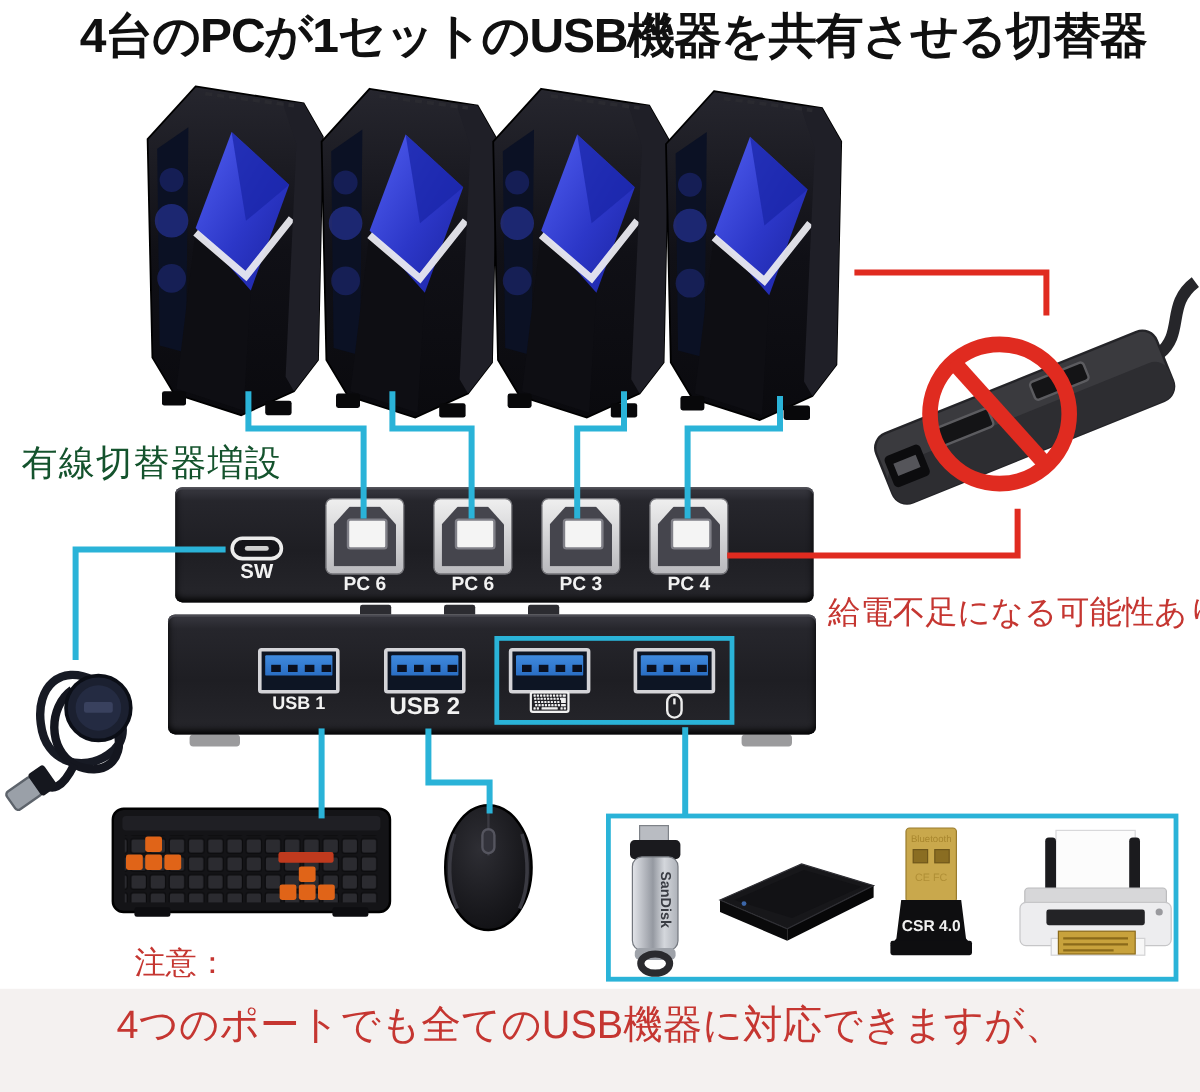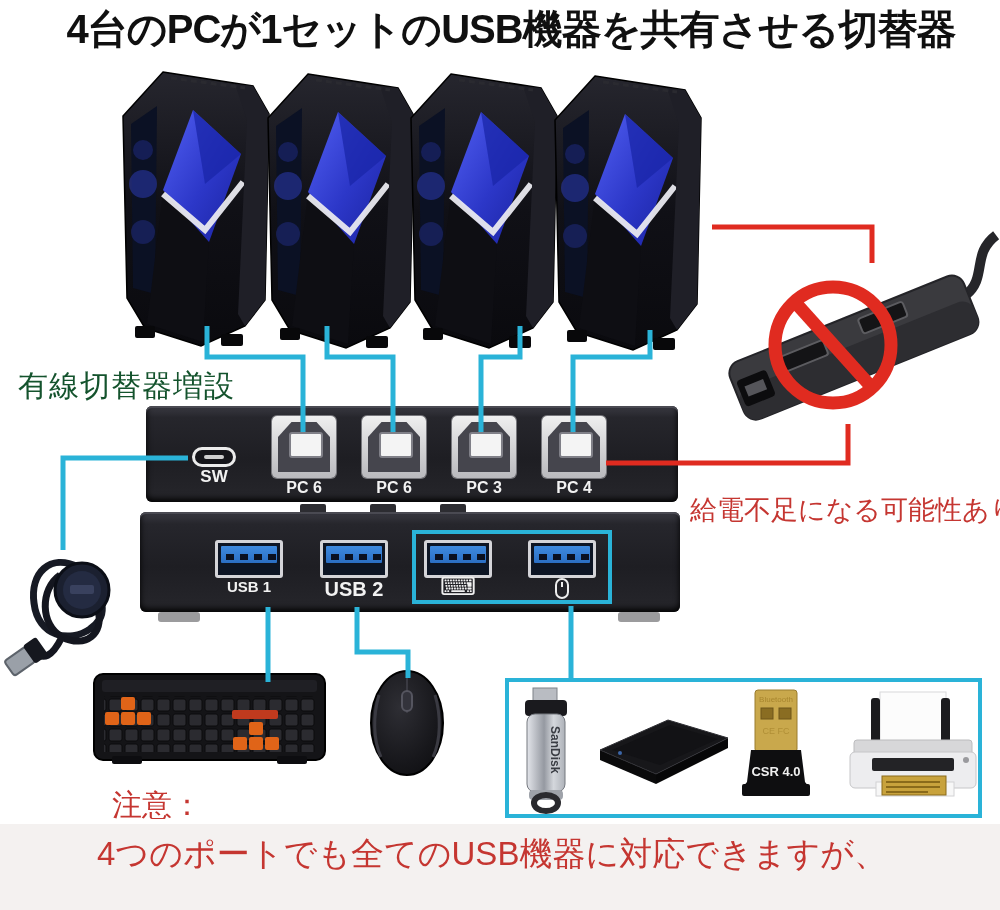--- a/index.html
+++ b/index.html
@@ -6,21 +6,21 @@
   body{font-family:"Liberation Sans",sans-serif;}
   #canvas{position:relative;width:1000px;height:910px;background:#fff;overflow:hidden;}
   .abs{position:absolute;}
   
   .title{left:11px;top:2px;width:1000px;text-align:center;font-size:40px;font-weight:700;
          color:#101010;letter-spacing:-1px;white-space:nowrap;}
   .expansion{left:18px;top:366px;font-size:30px;color:#14532d;letter-spacing:1px;}
   .red-text{color:var(--textred);white-space:nowrap;}
   .hub-label{left:872px;top:426px;font-size:31px;}
   .power-warning{left:690px;top:492px;font-size:27px;}
-  .note-heading{left:112px;top:785px;font-size:30px;}
+  .note-heading{left:112px;top:785px;font-size:26px;}
   .note-line1{left:97px;top:832px;font-size:33px;}
   .note-line2{left:76px;top:875px;font-size:26px;}
   .note-band{left:0;top:824px;width:1000px;height:86px;background:#f4f1f0;z-index:0;}
   
   .unit{background:linear-gradient(180deg,#3a3a42 0%,#26262c 12%,#1e1e23 55%,#26262b 100%);
         border-radius:6px;box-shadow:inset 0 2px 0 #4a4a52, inset 0 -3px 6px #000;z-index:2;}
   .unit-top{left:146px;top:406px;width:532px;height:96px;}
   .unit-bottom{left:140px;top:512px;width:540px;height:100px;}
   .tab{background:#2c2c31;border-radius:2px 2px 0 0;z-index:2;}
   .foot{background:#9b9b9d;border-radius:3px;z-index:1;}

